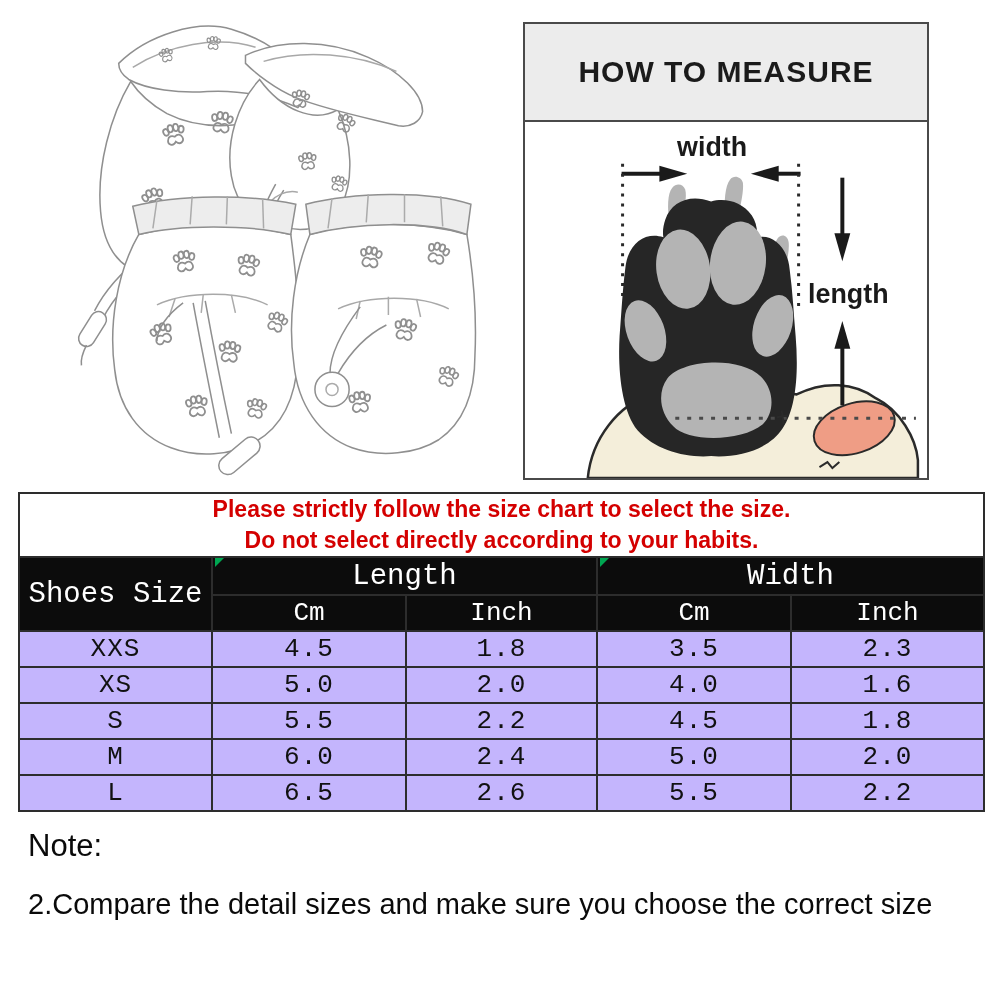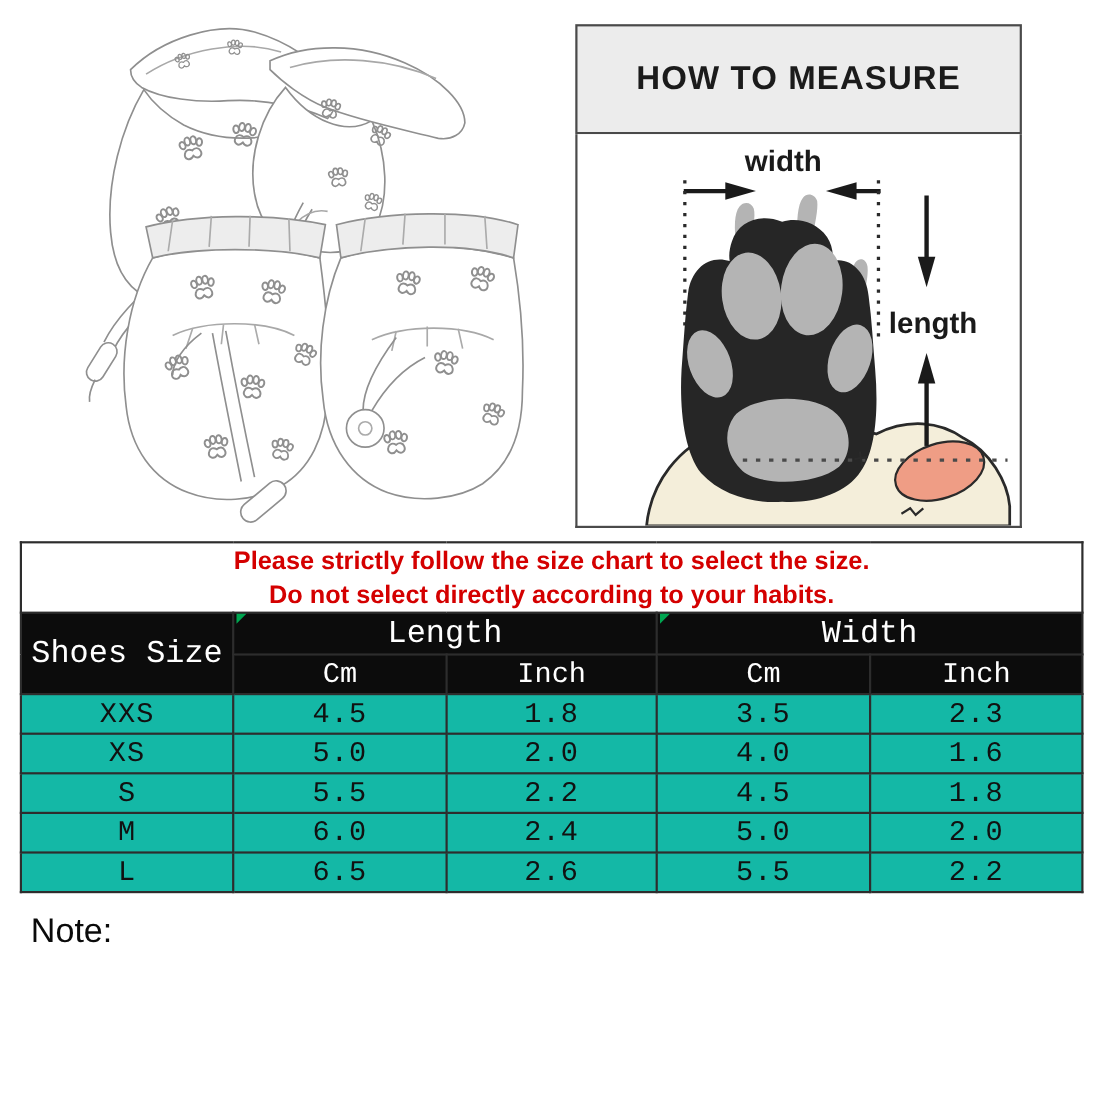--- a/index.html
+++ b/index.html
@@ -36,21 +36,21 @@
   table.size-table td { border: 2px solid #2d2d2d; text-align: center; vertical-align: middle; padding: 0; }
   .caption-td { background: #ffffff; height: 62px; }
   .caption-line {
     color: #d40000; font-family: "Liberation Sans", sans-serif;
     font-weight: bold; font-size: 23px; line-height: 31px;
   }
   .head-td { background: #0c0c0c; color: #ffffff; }
   .corner-td { font-size: 29px; }
   .group-td { font-size: 29px; height: 38px; }
   .unit-td  { font-size: 26px; height: 36px; }
-  .data-td  { font-size: 26px; color: #111111; height: 36px; letter-spacing: 1px; background: #14b8a6; }
+  .data-td  { font-size: 26px; color: #111111; height: 36px; letter-spacing: 1px; background: #c4b5fd; }
   .tri {
     position: absolute; width: 0; height: 0;
     border-top: 9px solid #00a651; border-right: 9px solid transparent;
   }
   .tri-length { left: 197px; top: 66px; }
   .tri-width  { left: 582px; top: 66px; }
 
   
   .notes { position: absolute; left: 28px; top: 828px; width: 965px; color: #0a0a0a; }
   .note-title { font-size: 31px; margin-bottom: 24px; }
@@ -254,15 +254,16 @@
           <td class="data-td">2.2</td>
         </tr>
       </tbody>
     </table>
     <span class="tri tri-length"></span>
     <span class="tri tri-width"></span>
   </div>
 
   <div class="notes">
     <div class="note-title">Note:</div>
+    <div class="note-item">2.Compare the detail sizes and make sure you choose the correct size</div>
   </div>
 
 </div>
 
 </body></html>

